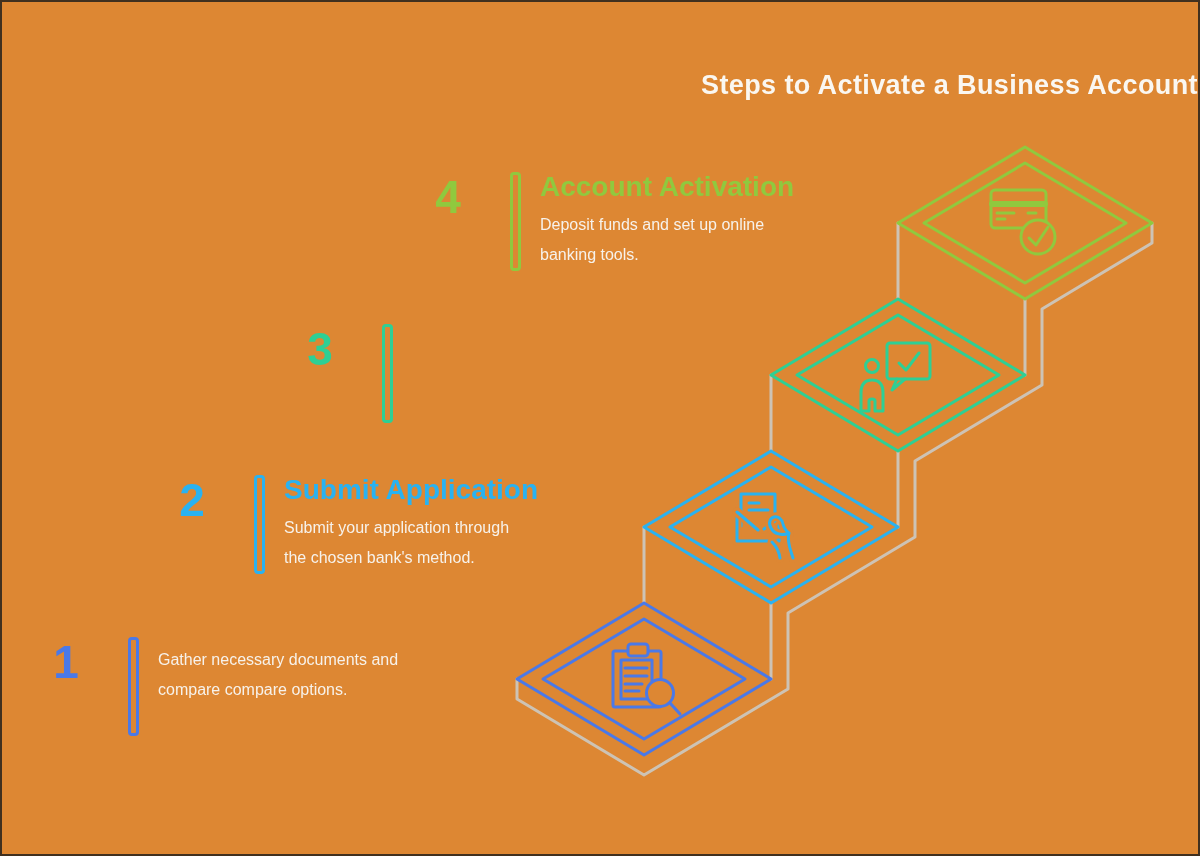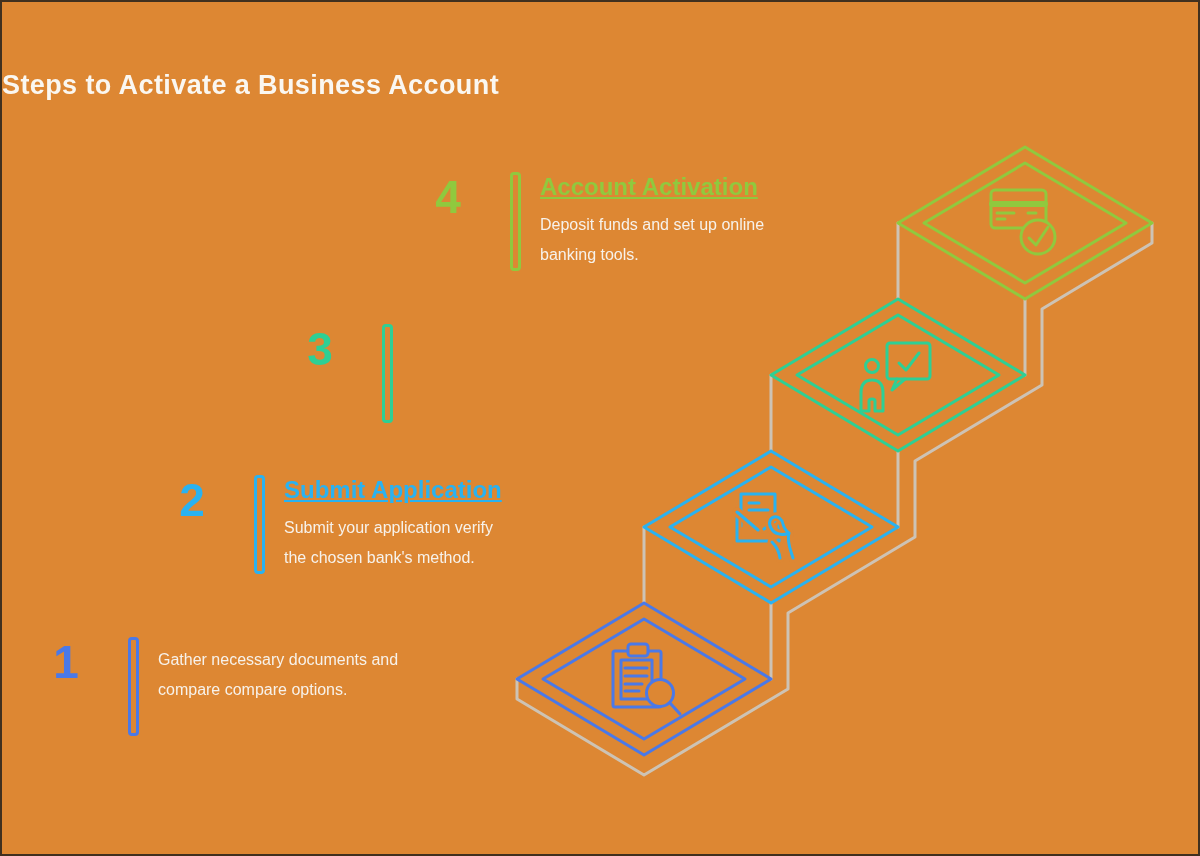--- a/index.html
+++ b/index.html
@@ -6,21 +6,21 @@
   .canvas {
     position:relative; width:1200px; height:856px;
     background: var(--bg, #DD8733);
     border: 2px solid var(--frame, #40301F);
     box-sizing: border-box;
     overflow:hidden;
     font-family: "Liberation Sans", sans-serif;
   }
   .main-title {
     position:absolute; top:68px; left:0; width:100%;
-    text-align:left; font-size:27px; font-weight:bold;
+    text-align:right; font-size:27px; font-weight:bold;
     letter-spacing:0.4px;
     color: var(--title_color, #FAF7F1);
   }
   svg.stairs { position:absolute; left:0; top:0; }
   .walls path {
     stroke: var(--wall, #CDC3B5); stroke-width:3; fill:none;
     stroke-linejoin:round; stroke-linecap:round;
   }
   g[data-step-idx] {
     stroke: var(--step-color, #fff); fill:none; stroke-width:3;
@@ -35,23 +35,22 @@
     font-size:46px; font-weight:bold; line-height:1;
     color: var(--step-color, #fff);
   }
   .row .bar {
     position:absolute; left:87px; top:0; width:11px; height:99px;
     border:3px solid var(--step-color, #fff); border-radius:4px;
     box-sizing:border-box;
   }
   .row .txt { position:absolute; left:117px; top:0; width:345px; }
   .stitle {
-    font-size:24px; font-weight:bold; line-height:30px;
+    font-size:28px; font-weight:bold; line-height:30px;
     color: var(--step-color, #fff);
-    text-decoration: underline;
   }
   .sdesc {
     margin-top:8px; font-size:16px; line-height:30px;
     color: var(--text, #F7F2EB);
     white-space:pre-line;
   }
 </style>
 </head>
 <body>
 
@@ -133,21 +132,21 @@
       <div class="sdesc">Gather necessary documents and
 compare compare options.</div>
     </div>
   </div>
 
   <div class="row" style="left: 165px; top: 473px; --step-color: #2AB2F0;" data-step-idx="1">
     <div class="num">2</div>
     <div class="bar"></div>
     <div class="txt">
       <div class="stitle">Submit Application</div>
-      <div class="sdesc">Submit your application verify
+      <div class="sdesc">Submit your application through
 the chosen bank's method.</div>
     </div>
   </div>
 
   <div class="row" style="left: 293px; top: 322px; --step-color: #2ECF94;" data-step-idx="2">
     <div class="num">3</div>
     <div class="bar"></div>
   </div>
 
   <div class="row" style="left: 421px; top: 170px; --step-color: #90C93E;" data-step-idx="3">

